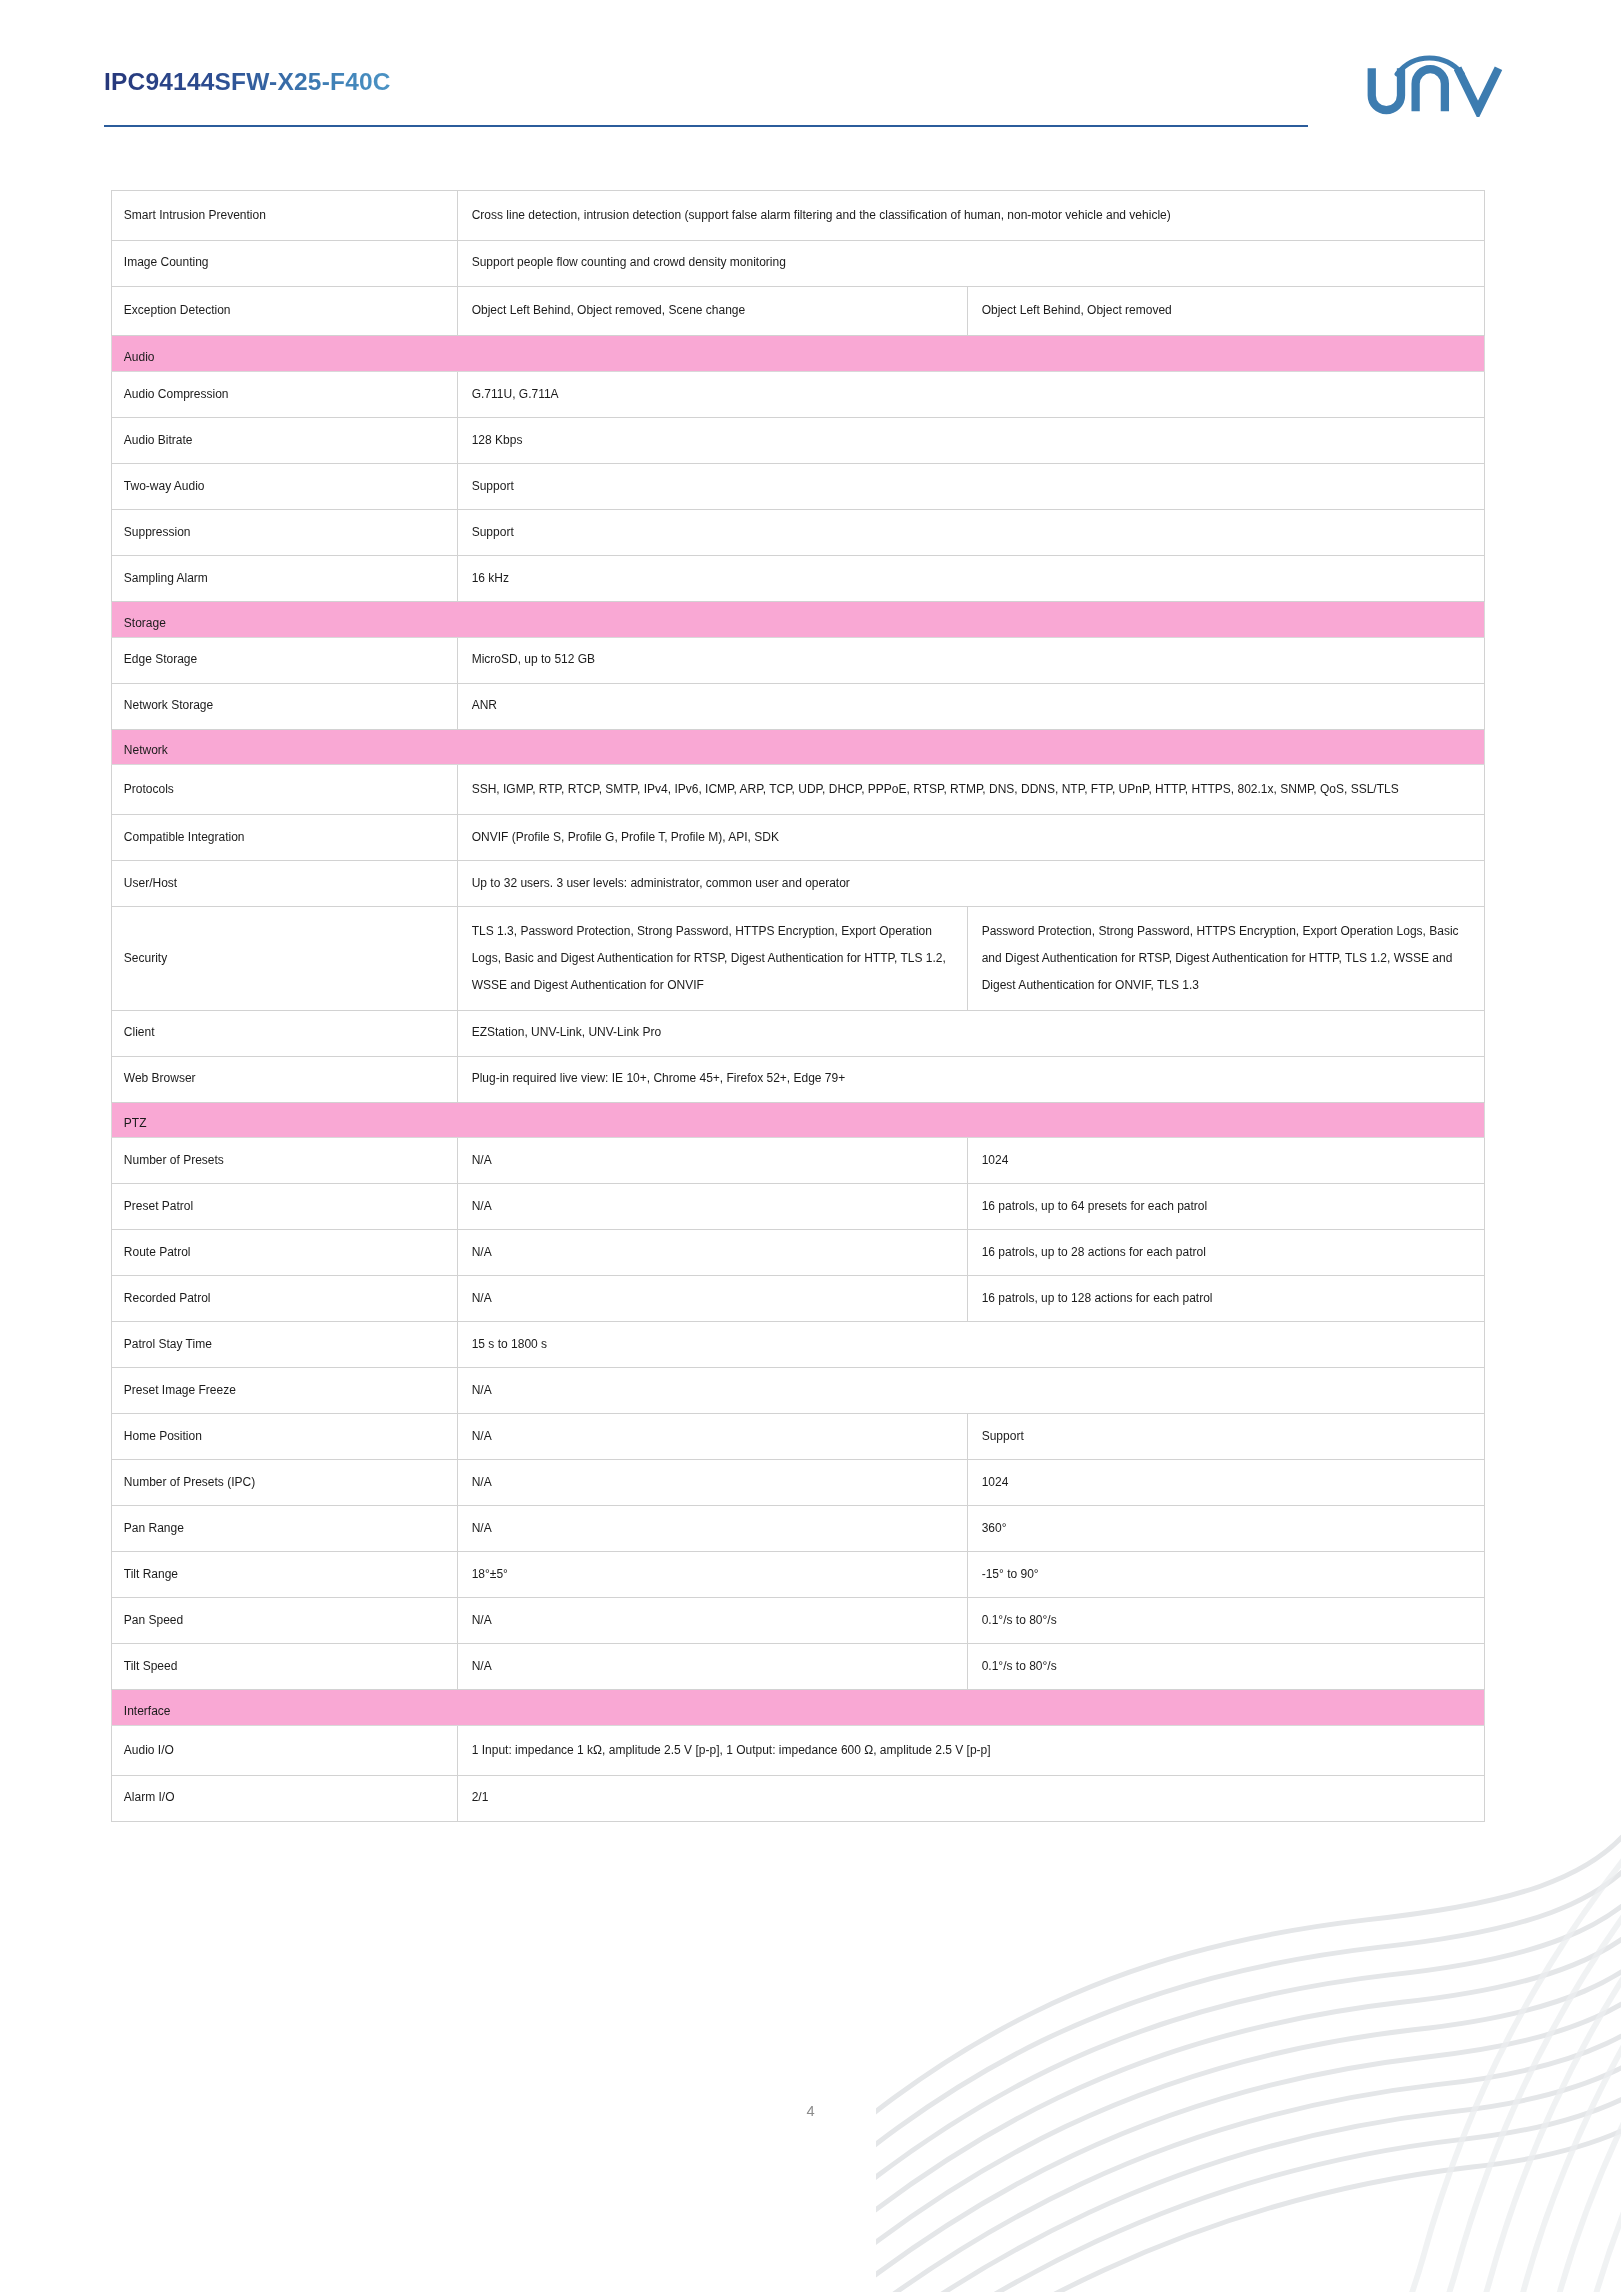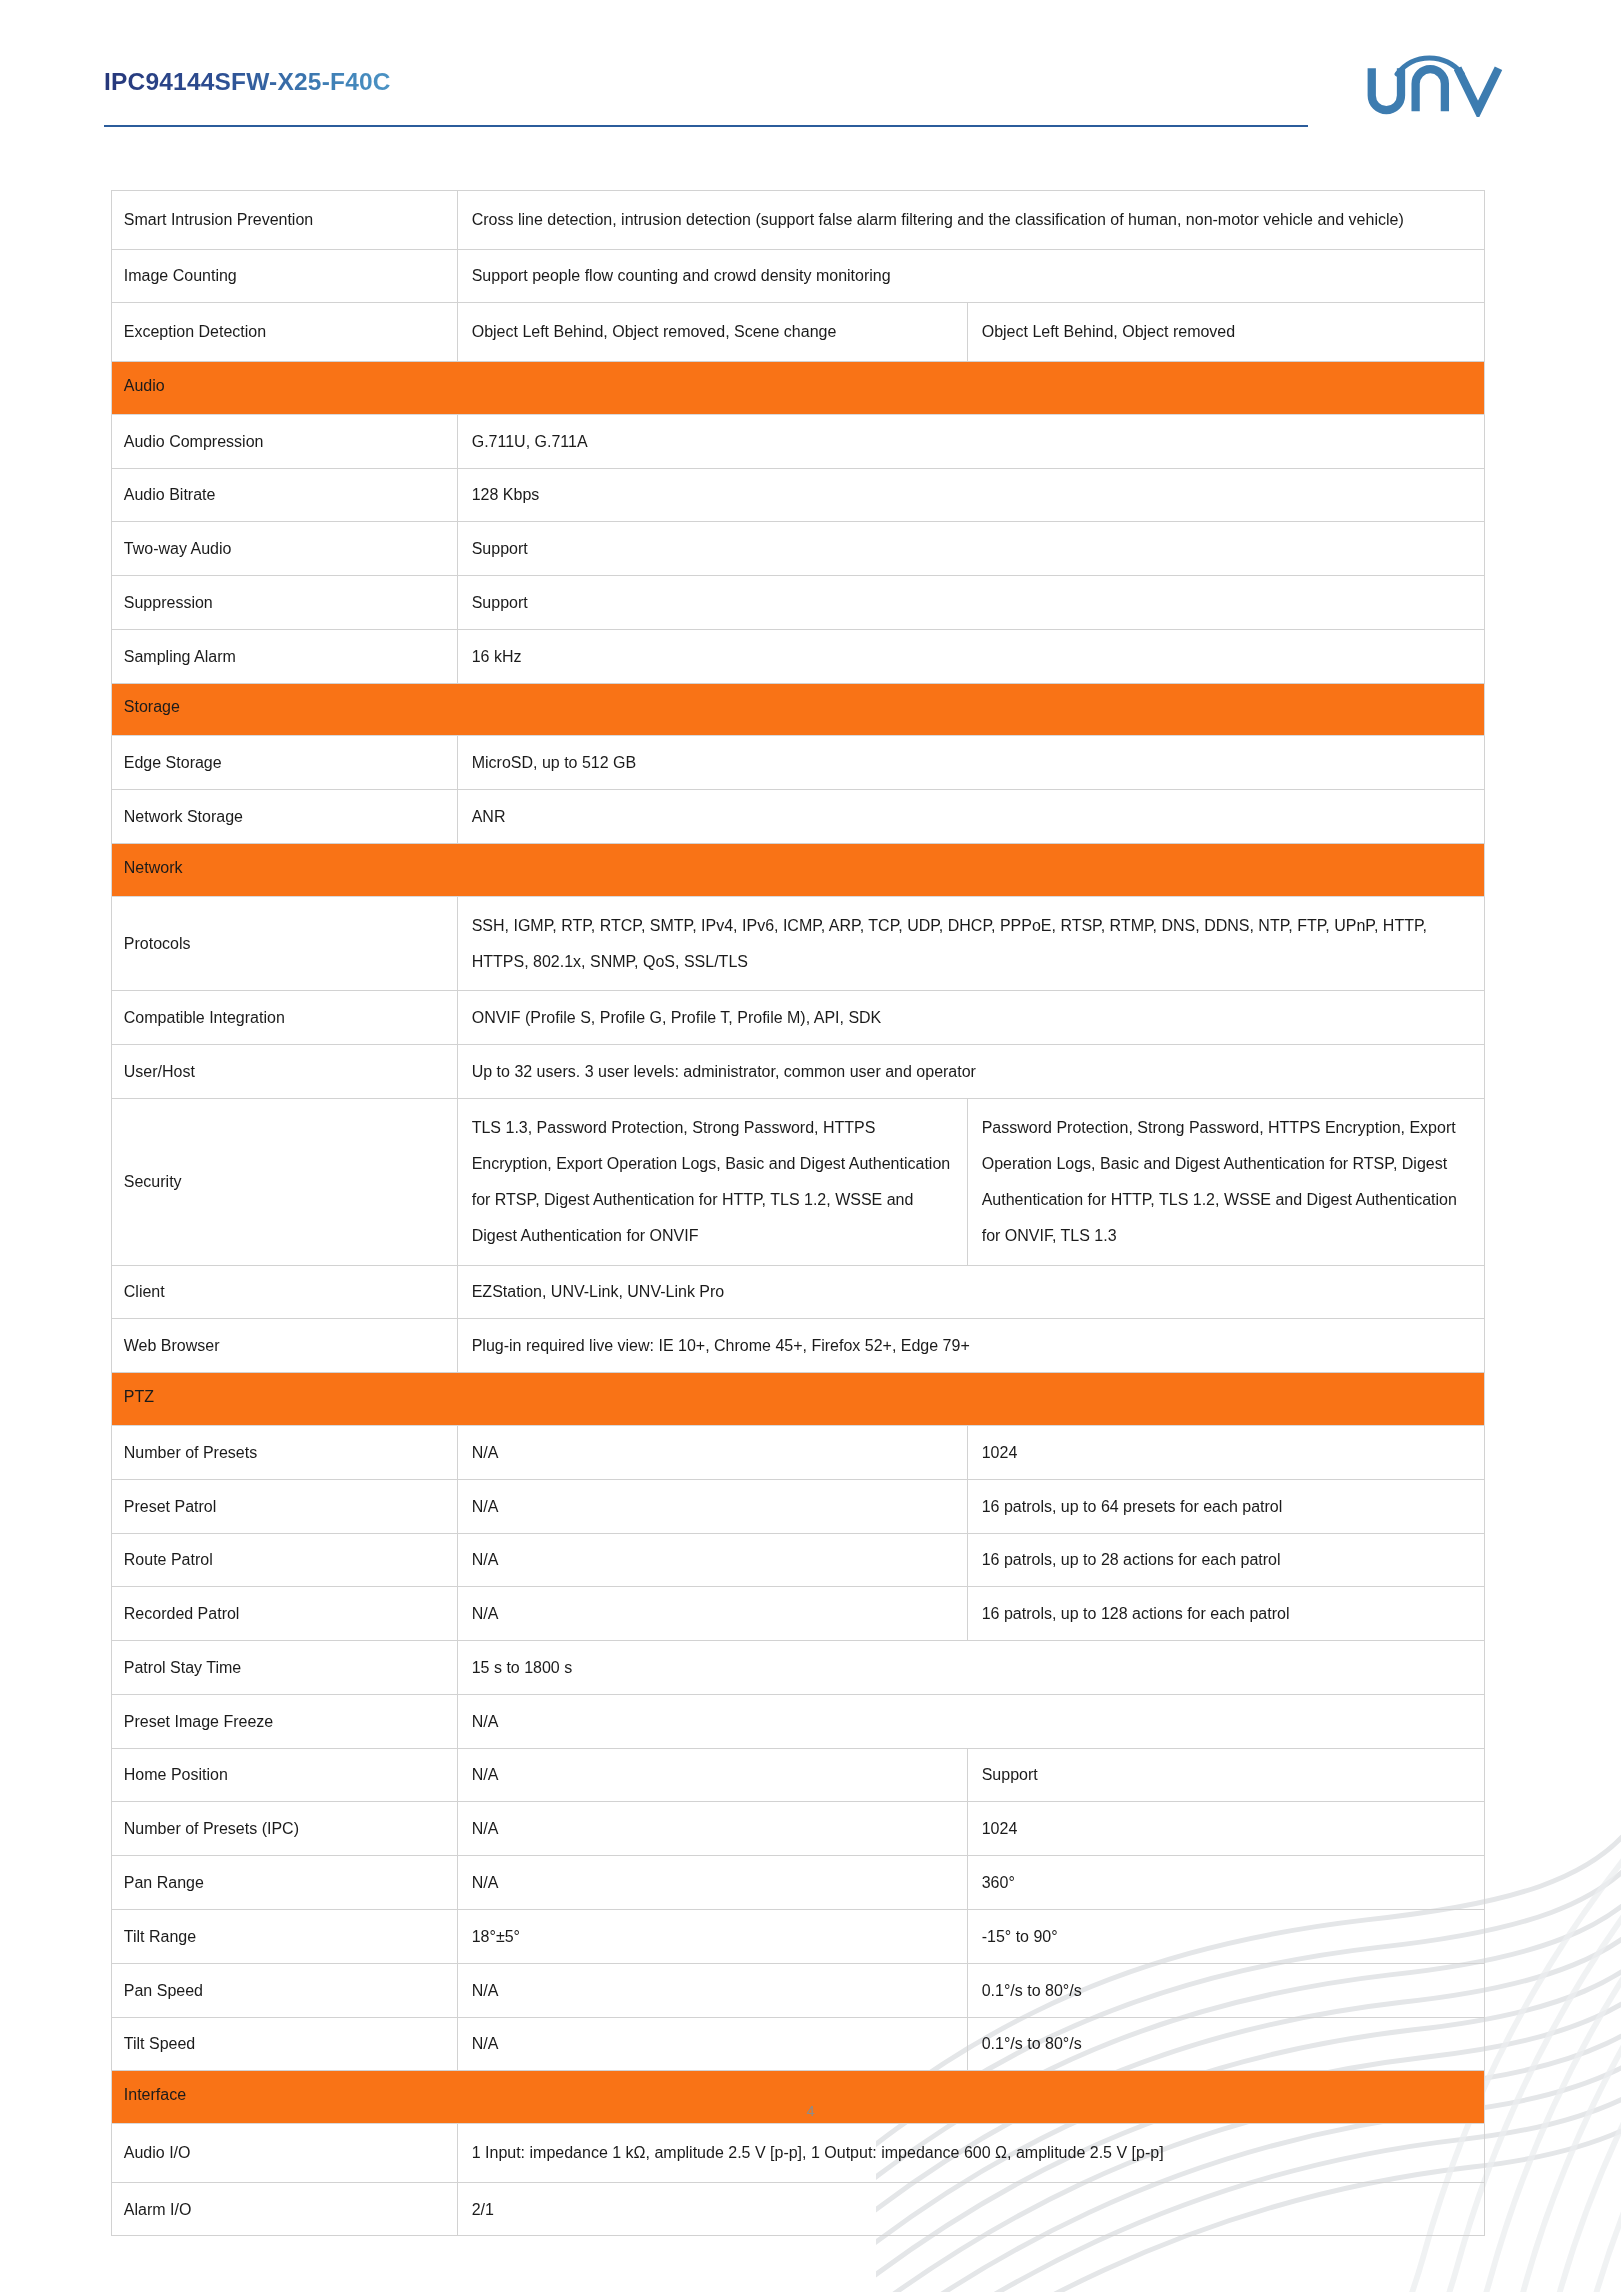--- a/index.html
+++ b/index.html
@@ -62,40 +62,40 @@
     width:174px; height:78px;
   }
 
   
   .spec-table {
     position:absolute;
     left:111px; top:190px;
     width:1372px;
     border-collapse:collapse;
     table-layout:fixed;
-    font-size:16px;
+    font-size:12px;
     color:#1b1b1b;
   }
   .spec-table col.c-label { width:346px; }
   .spec-table col.c-v1    { width:510px; }
   .spec-table col.c-v2    { width:517px; }
 
   .spec-table td {
     border:1px solid #d2d2d2;
     padding:10.8px 13.7px;
     vertical-align:middle;
     line-height:1.95;
     word-wrap:break-word;
   }
   .spec-table td.label { padding-left:11.8px; }
   .spec-table tr.section td {
-    background:#f97316;
+    background:#f9a8d4;
     border-color:#d9d9d9;
     padding-top:11.8px;
-    padding-bottom:16px;
+    padding-bottom:5px;
     line-height:1.5;
   }
   .spec-table tr.tall td { line-height:2.25; }
 
   
   .page-number {
     position:absolute;
     left:0; top:2103px;
     width:1621px;
     text-align:center;

